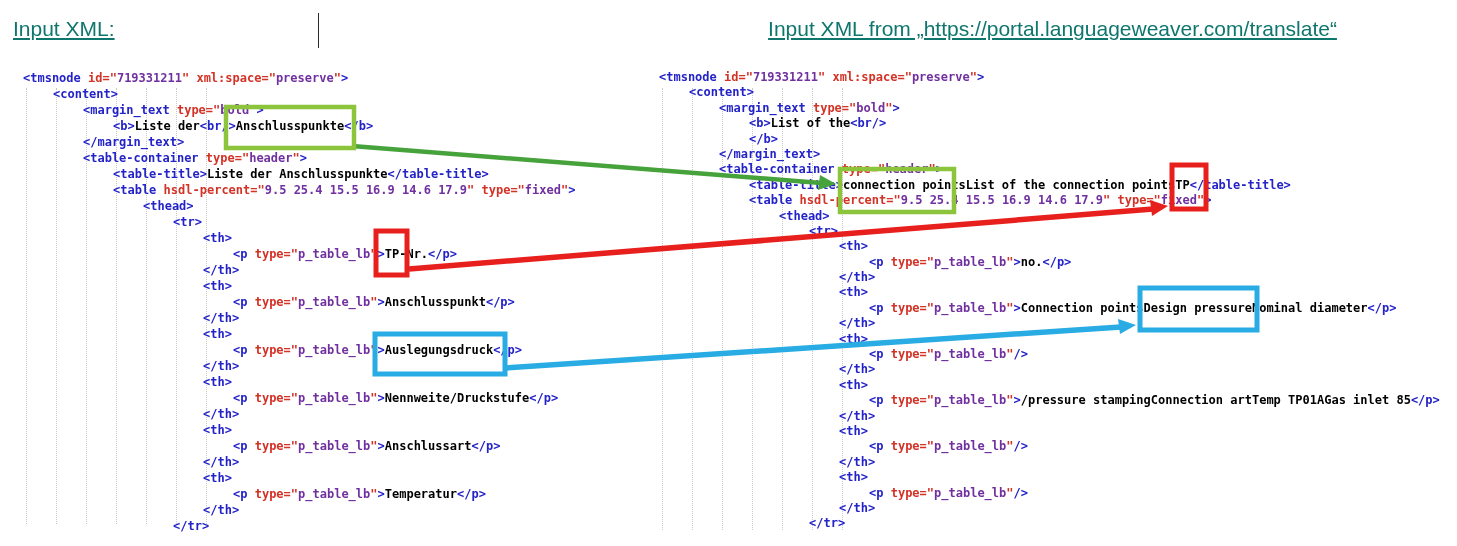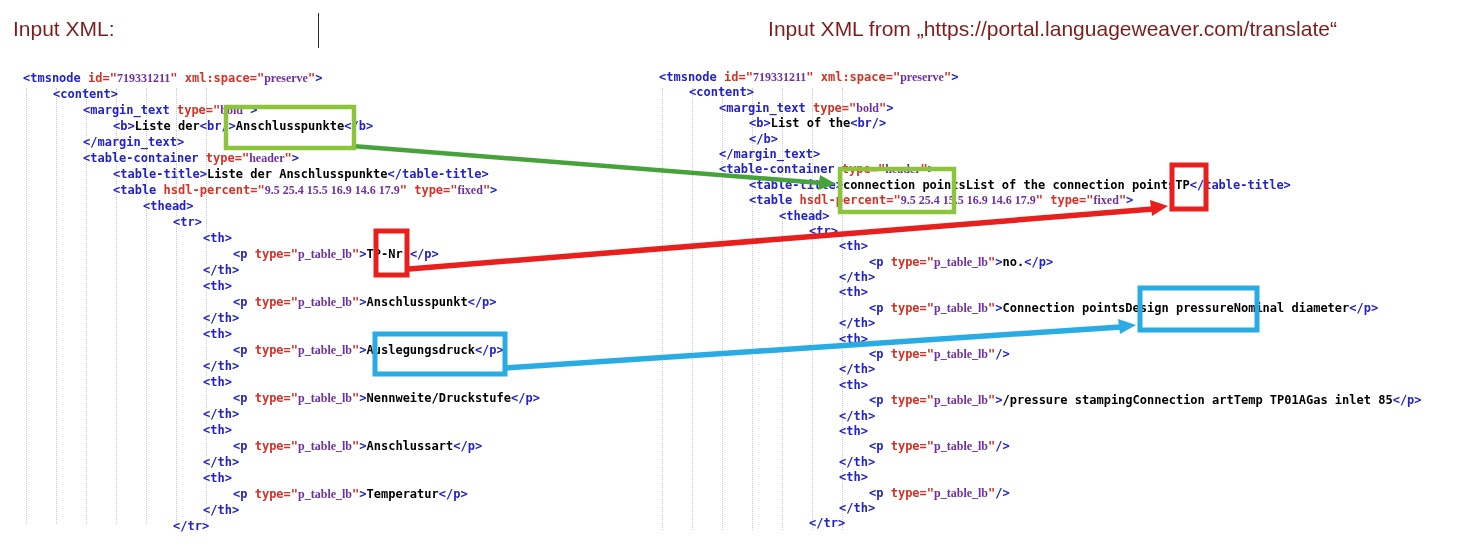--- a/index.html
+++ b/index.html
@@ -1,32 +1,32 @@
 <!DOCTYPE html>
 <html style="--c-tag: #2323C8; --c-attr: #D33226; --c-val: #7030A0; --c-text: #000000; --an-green: #8CC43C; --an-green-arrow: #46A23A; --an-red: #E8201D; --an-cyan: #29ACE3;"><head>
 <meta charset="utf-8">
 <style>
   html,body{margin:0;padding:0;background:#ffffff;}
   body{position:relative;width:1457px;height:546px;overflow:hidden;
        font-family:"Liberation Sans",sans-serif;}
-  .hdr{position:absolute;top:17px;font-size:21px;color:#7f1d1d;
-       font-family:"Liberation Sans",sans-serif;white-space:nowrap;}
+  .hdr{position:absolute;top:17px;font-size:21px;color:#0f766e;
+       font-family:"Liberation Sans",sans-serif;white-space:nowrap;text-decoration:underline;}
   #hdr-left{left:13px;}
   #hdr-right{left:695px;width:715px;text-align:center;}
   #hdr-divider{position:absolute;left:318px;top:13px;width:1px;height:35px;background:#2a2a2a;}
 
   .code-panel{position:absolute;top:70px;font-family:"DejaVu Sans Mono","Liberation Mono",monospace;
        font-weight:bold;font-size:12px;white-space:pre;z-index:2;}
   #panel-input{left:23px;}
   #panel-return{left:659px;}
   #panel-input .cl{height:16px;line-height:16px;}
   #panel-return .cl{height:15.4px;line-height:15.4px;}
   .t{color:var(--c-tag);}
   .a{color:var(--c-attr);}
-  .v{color:var(--c-val);font-family:Liberation Serif, serif;}
+  .v{color:var(--c-val);}
   .x{color:var(--c-text);}
 
   .guide{position:absolute;width:0;border-left:1px dotted #c9c9c9;z-index:1;}
 
   #anno{position:absolute;left:0;top:0;z-index:3;pointer-events:none;}
   .box{fill:none;}
   .box-green{stroke:var(--an-green);stroke-width:4.5;}
   .box-red{stroke:var(--an-red);stroke-width:5;}
   .box-cyan{stroke:var(--an-cyan);stroke-width:5;}
   .arr-green{stroke:var(--an-green-arrow);stroke-width:4.5;}

